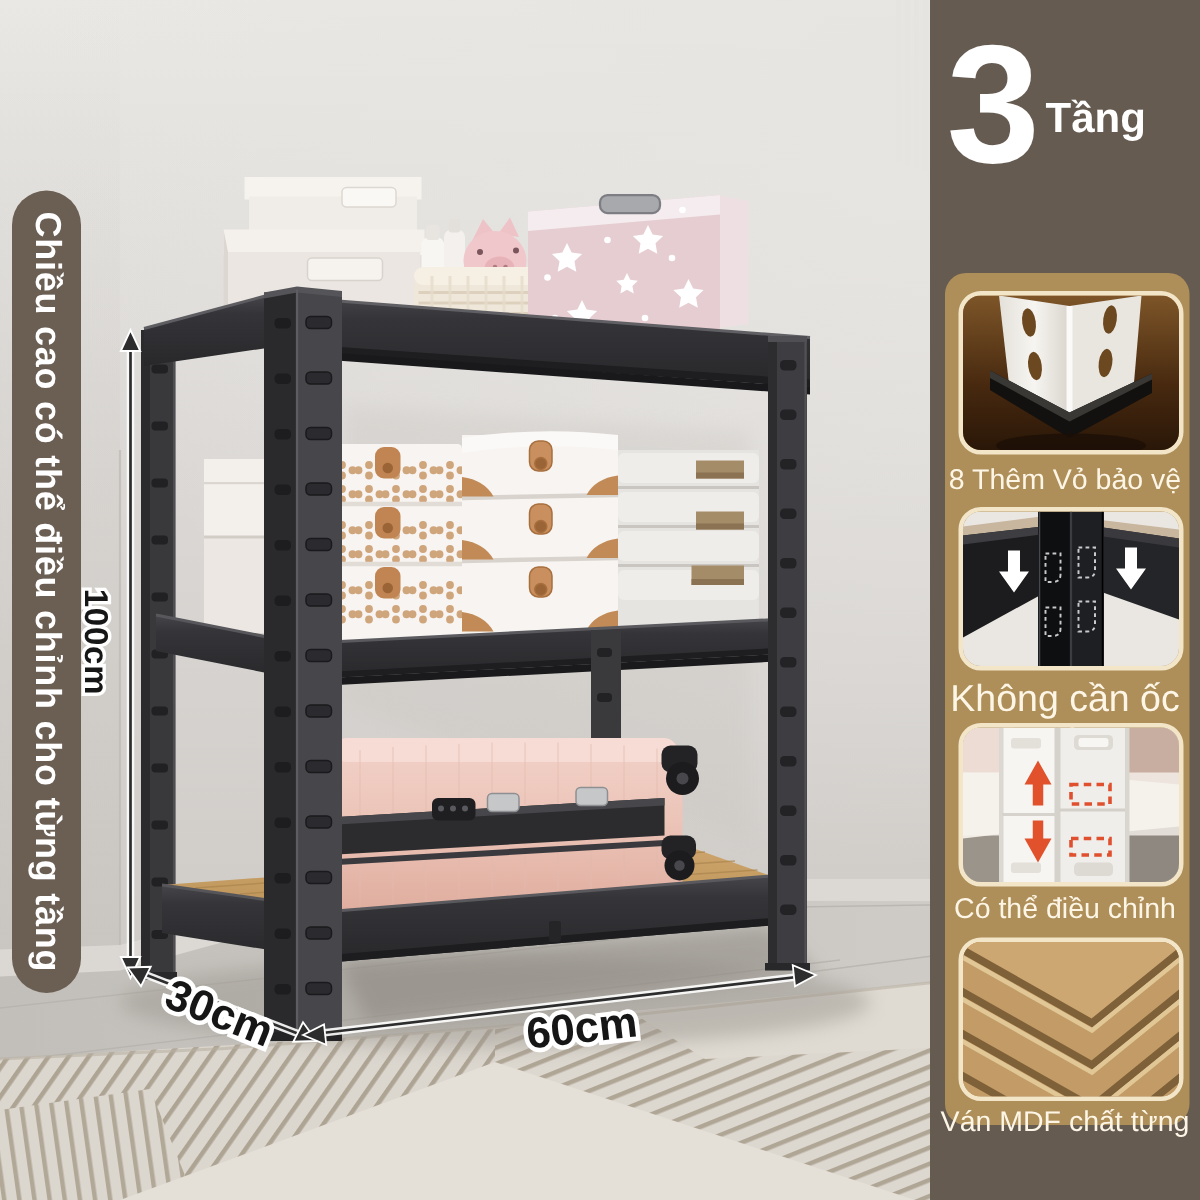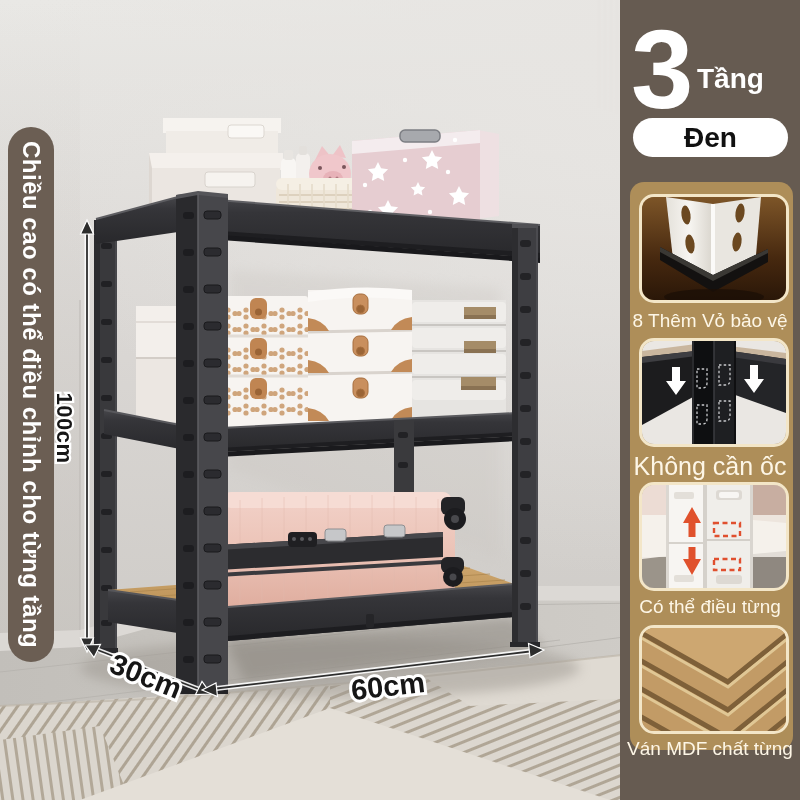--- a/index.html
+++ b/index.html
@@ -580,21 +580,20 @@
 
 <div class="abs" style="left:620px;top:0;width:180px;height:800px;background:#665b51"></div>
 
 <div class="abs" style="left:630px;top:182px;width:163px;height:568px;background:#ae8e59;border-radius:14px"></div>
 
 <div class="abs" style="left:620px;top:0px;width:180px;height:118px;color:#ffffff">
 <span class="abs" style="left:11px;top:5px;font-size:112px;font-weight:700">3</span>
 <span class="abs" style="left:77px;top:63px;font-size:28px;font-weight:700">Tầng</span>
 </div>
 
-<div class="abs" style="left:633px;top:118px;width:155px;height:39px;background:#ffffff;border-radius:20px;display:flex;align-items:center;justify-content:center;color:#111111;font-size:28px;font-weight:700">Đen</div>
 
 <div class="abs" style="left:639px;top:194px;width:144px;height:103px;border-radius:15px;border:3px solid #f3e6c8;overflow:hidden">
 <svg width="144" height="103" viewBox="0 0 144 103">
 <defs>
 <linearGradient id="t1g" x1="0" y1="0" x2="0" y2="1">
             <stop offset="0" stop-color="#7d5528"></stop>
             <stop offset="0.6" stop-color="#46280f"></stop>
             <stop offset="1" stop-color="#2a1708"></stop>
           </linearGradient>
 <linearGradient id="t1w" x1="0" y1="0" x2="1" y2="0">
@@ -673,21 +672,21 @@
 <rect x="72" y="38" width="26" height="13"></rect>
 <rect x="72" y="74" width="26" height="11"></rect>
 </g>
 <g fill="#e0512c">
 <polygon points="50,22 59,38 53.5,38 53.5,52 46.5,52 46.5,38 41,38"></polygon>
 <polygon points="50,90 41,74 46.5,74 46.5,62 53.5,62 53.5,74 59,74"></polygon>
 </g>
 </svg>
 </div>
 
-<div class="abs" style="left:620px;top:596px;width:180px;text-align:center;color:#fdf6e6;font-size:19px">Có thể điều từng</div>
+<div class="abs" style="left:620px;top:596px;width:180px;text-align:center;color:#fdf6e6;font-size:19px">Có thể điều chỉnh</div>
 
 <div class="abs" style="left:639px;top:625px;width:144px;height:103px;border-radius:15px;border:3px solid #f3e6c8;overflow:hidden">
 <svg width="144" height="103" viewBox="0 0 144 103">
 <rect width="144" height="103" fill="#c29b66"></rect>
 <polygon points="0,0 144,0 144,6 86,52 0,4" fill="#cda771"></polygon>
 <g fill="none">
 <path d="M-6,2 L86,54 L150,2" stroke="#7e6039" stroke-width="5"></path>
 <path d="M-6,7 L86,59 L150,7" stroke="#e0c795" stroke-width="3"></path>
 <path d="M-6,30 L86,82 L150,30" stroke="#7e6039" stroke-width="5"></path>
 <path d="M-6,35 L86,87 L150,35" stroke="#e0c795" stroke-width="3"></path>

